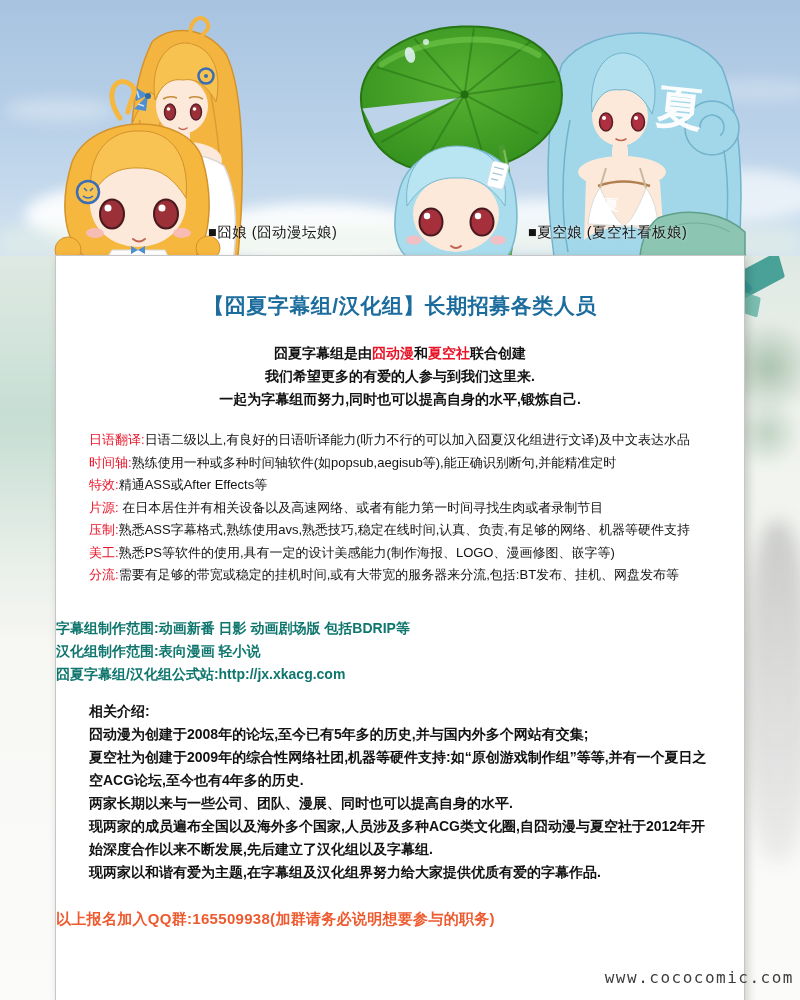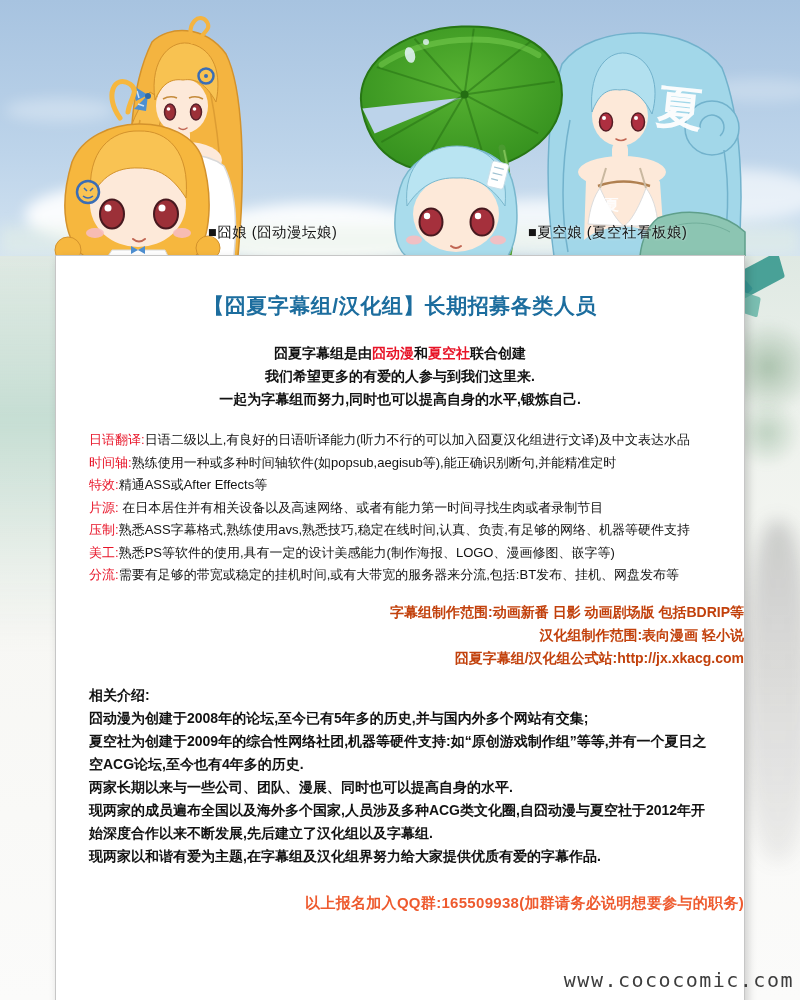--- a/index.html
+++ b/index.html
@@ -38,26 +38,26 @@
   
   .content-box{position:absolute;left:55px;top:255px;width:690px;height:872px;box-sizing:border-box;
       background:#ffffff;border:1px solid #c6c6c6;box-shadow:3px 4px 9px rgba(0,0,0,.18);z-index:3;}
   .title{margin:36px 10px 0;text-align:center;font-size:21px;font-weight:bold;
       color:var(--title-blue,#1c6d9e);letter-spacing:.5px;}
   .intro{margin-top:22px;text-align:center;font-size:14px;font-weight:bold;color:#121212;line-height:23px;}
   .red{color:var(--accent-red,#e60018);}
   .positions{margin:18px 30px 0 33px;font-size:13px;font-weight:normal;color:#121212;line-height:22.5px;}
   .position-row{white-space:nowrap;}
   .pos-label{color:var(--accent-red,#e60018);}
-  .scope{margin-top:14px;text-align:right;font-size:14px;font-weight:bold;color:#c2410c;line-height:23px;}
+  .scope{margin-top:30px;text-align:left;font-size:14px;font-weight:bold;color:#0f766e;line-height:23px;}
   .about{margin:14px 33px 0;font-size:14px;font-weight:bold;color:#121212;line-height:23px;text-align:left;}
-  .qq{margin-top:26px;text-align:right;font-size:15px;font-weight:bold;color:var(--qq-orange,#ee5a2e);letter-spacing:.3px;}
+  .qq{margin-top:26px;text-align:left;font-size:15px;font-weight:bold;color:var(--qq-orange,#ee5a2e);letter-spacing:.3px;}
 
   .watermark{position:absolute;right:6px;top:968px;z-index:4;font-family:"DejaVu Sans Mono",monospace;
-      font-size:20px;color:#3d3d3d;letter-spacing:1.5px;}
+      font-size:16px;color:#3d3d3d;letter-spacing:1.5px;}
 </style>
 </head>
 <body>
 
 <div class="stage">
 
   <div class="banner">
     <svg width="800" height="256" viewBox="0 0 800 256">
       <defs>
         <linearGradient id="sky" x1="0" y1="0" x2="0" y2="1">

